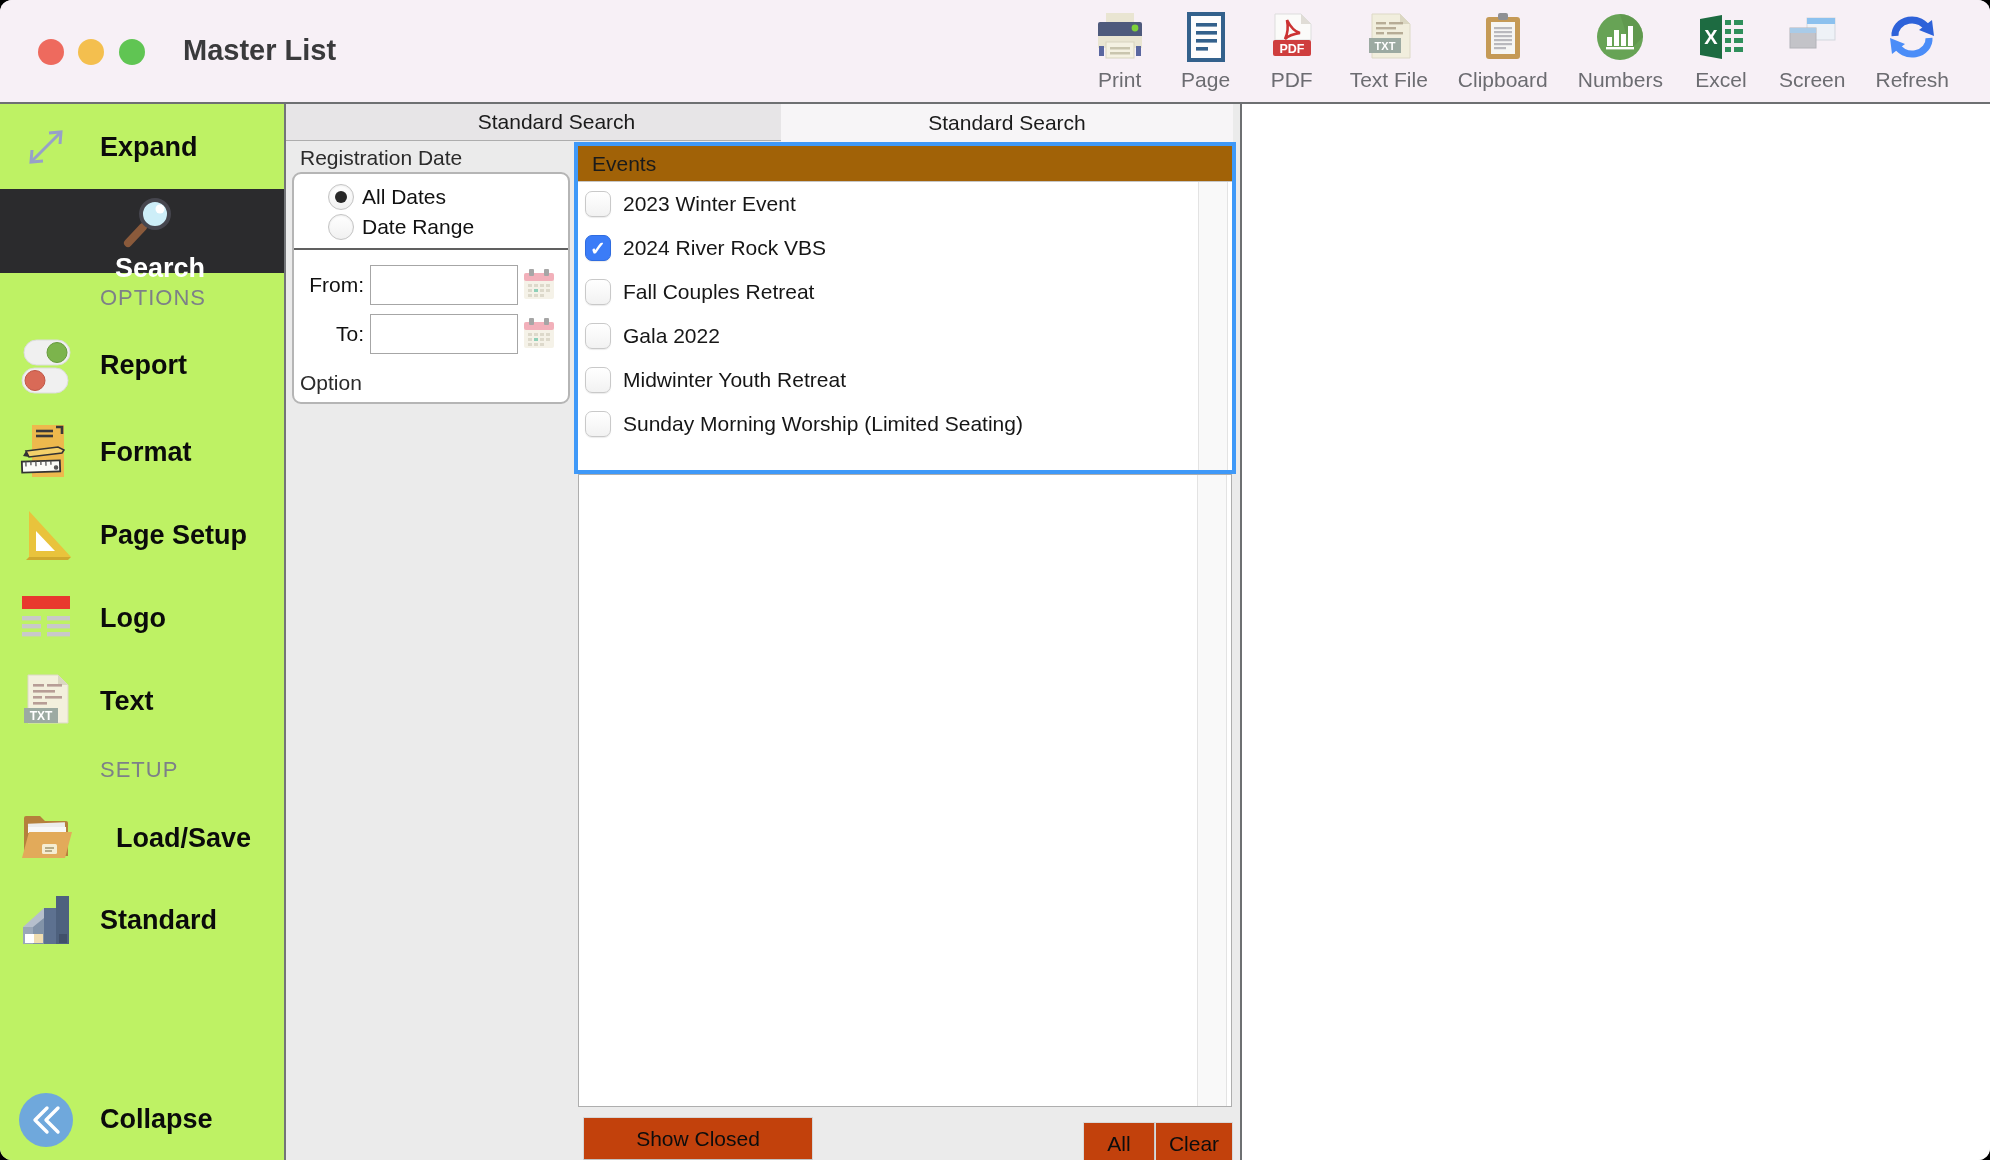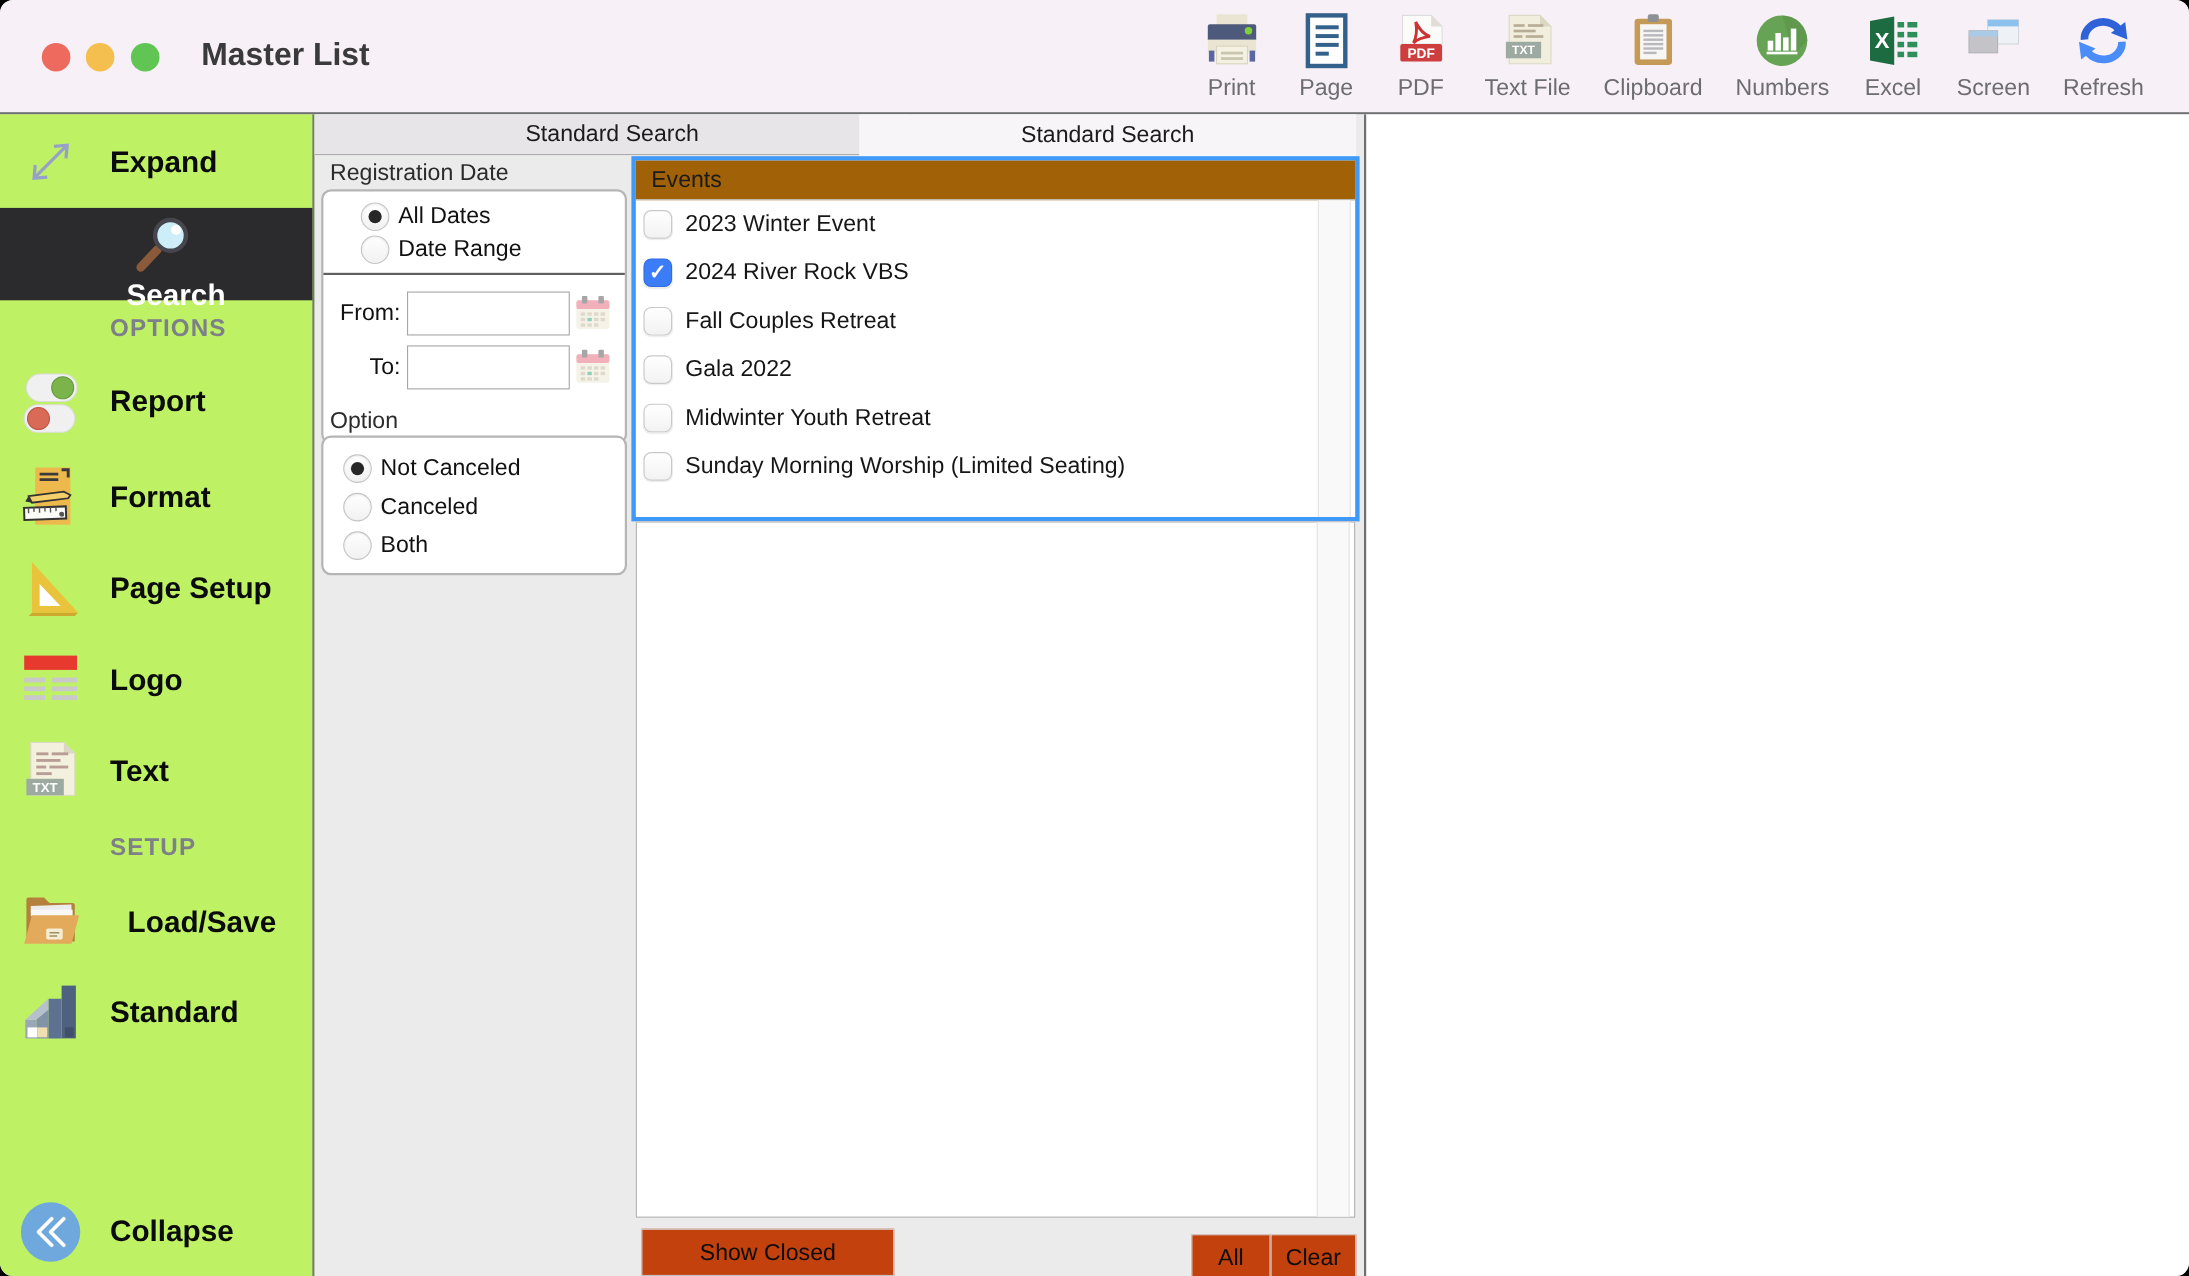--- a/index.html
+++ b/index.html
@@ -17,21 +17,21 @@
   .tool{display:flex;flex-direction:column;align-items:center;padding:0 15px;cursor:default;}
   .tool .ticn{width:56px;height:56px;display:flex;align-items:center;justify-content:center;}
   .tool .tlabel{margin-top:3px;font-size:21px;color:#6c6c71;white-space:nowrap;}
 
   
   .sidebar{position:absolute;left:0;top:104px;width:286px;height:1056px;background:#bef264;border-right:2px solid #737578;box-sizing:border-box;}
   .side-item{position:absolute;left:0;width:100%;height:84px;display:flex;align-items:center;padding-left:14px;box-sizing:border-box;color:#0b0b0b;}
   .side-item .sicn{width:64px;height:64px;flex:none;display:flex;align-items:center;justify-content:center;}
   .side-item .slabel{margin-left:22px;font-size:27px;font-weight:bold;white-space:nowrap;}
   .side-item.checked{background:#2b2b2d;color:#ffffff;flex-direction:column;}
-  .side-header{position:absolute;left:100px;font-size:22px;font-weight:bold;color:#7d8088;letter-spacing:1px;}
+  .side-header{position:absolute;left:100px;font-size:22px;font-weight:normal;color:#7d8088;letter-spacing:1px;}
 
   
   .content{position:absolute;left:286px;top:104px;width:954px;height:1056px;background:#ebebeb;}
   .tabbar{position:absolute;left:0;top:0;width:947px;height:37px;background:#e7e5e7;border-bottom:1px solid #adadad;box-sizing:border-box;}
   .tab{position:absolute;top:0;height:36px;display:flex;align-items:center;justify-content:center;font-size:21px;color:#1b1b1b;box-sizing:border-box;}
   .tab-standard{left:0;width:542px;border-right:1px solid #9c9c9c;}
   .tab-advanced{left:495px;width:452px;}
   .tab.checked{height:38px;background:#f7f5f7;}
 
   .group-label{position:absolute;font-size:21px;color:#2b2b2b;}
@@ -442,28 +442,20 @@
               <rect x="6" y="27" width="4" height="3"></rect>
               <rect x="12" y="27" width="4" height="3"></rect>
               <rect x="18" y="27" width="4" height="3"></rect>
             </g>
           </svg>
       </button>
     </div>
 
     <div class="group-label" style="left:14px;top:267px;">Option</div>
 
-    <div class="round-box" style="left:6px;top:292px;width:278px;height:127px;">
-      <span class="radio checked" style="left:18px;top:15px;"></span>
-      <span class="radio-label" style="left:52px;top:16px;">Not Canceled</span>
-      <span class="radio" style="left:18px;top:50px;"></span>
-      <span class="radio-label" style="left:52px;top:51px;">Canceled</span>
-      <span class="radio" style="left:18px;top:85px;"></span>
-      <span class="radio-label" style="left:52px;top:86px;">Both</span>
-    </div>
 
     <div class="events-panel">
       <div class="events-header">
         <span>Events</span>
       </div>
 
       <div class="event-row" style="top:36px;">
         <span class="cbx"></span>
         <span class="event-label">2023 Winter Event</span>
       </div>

